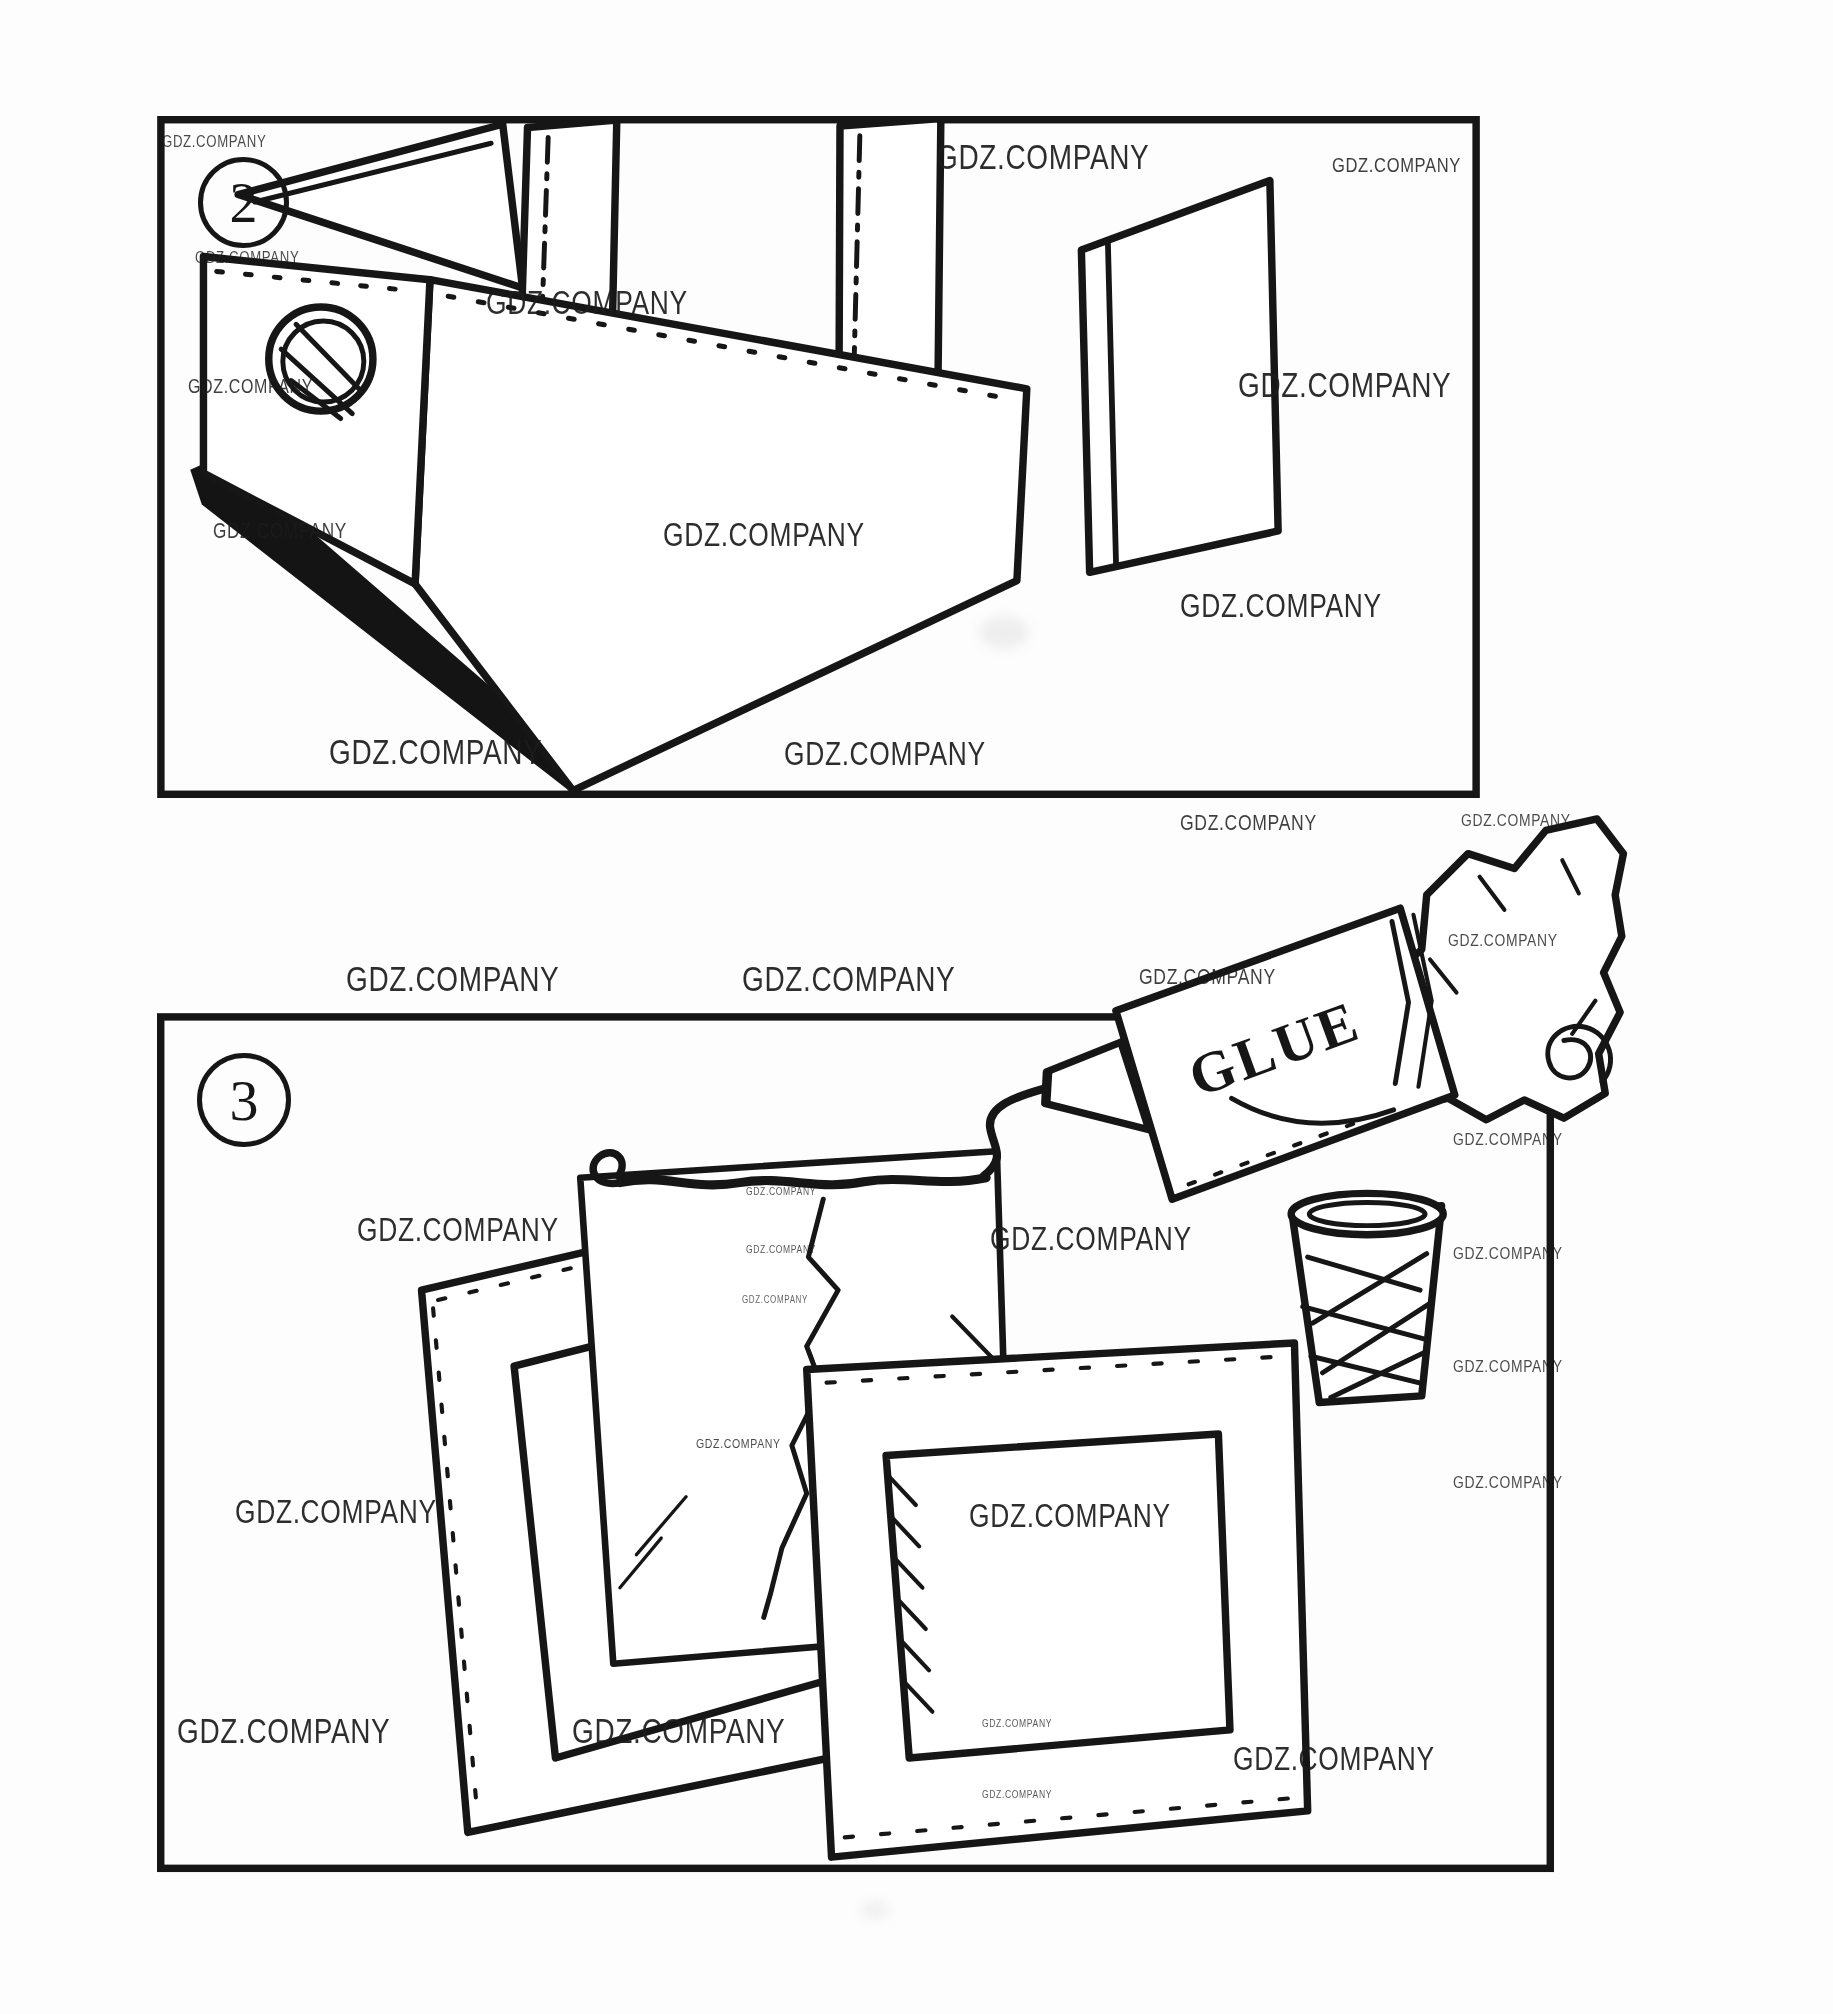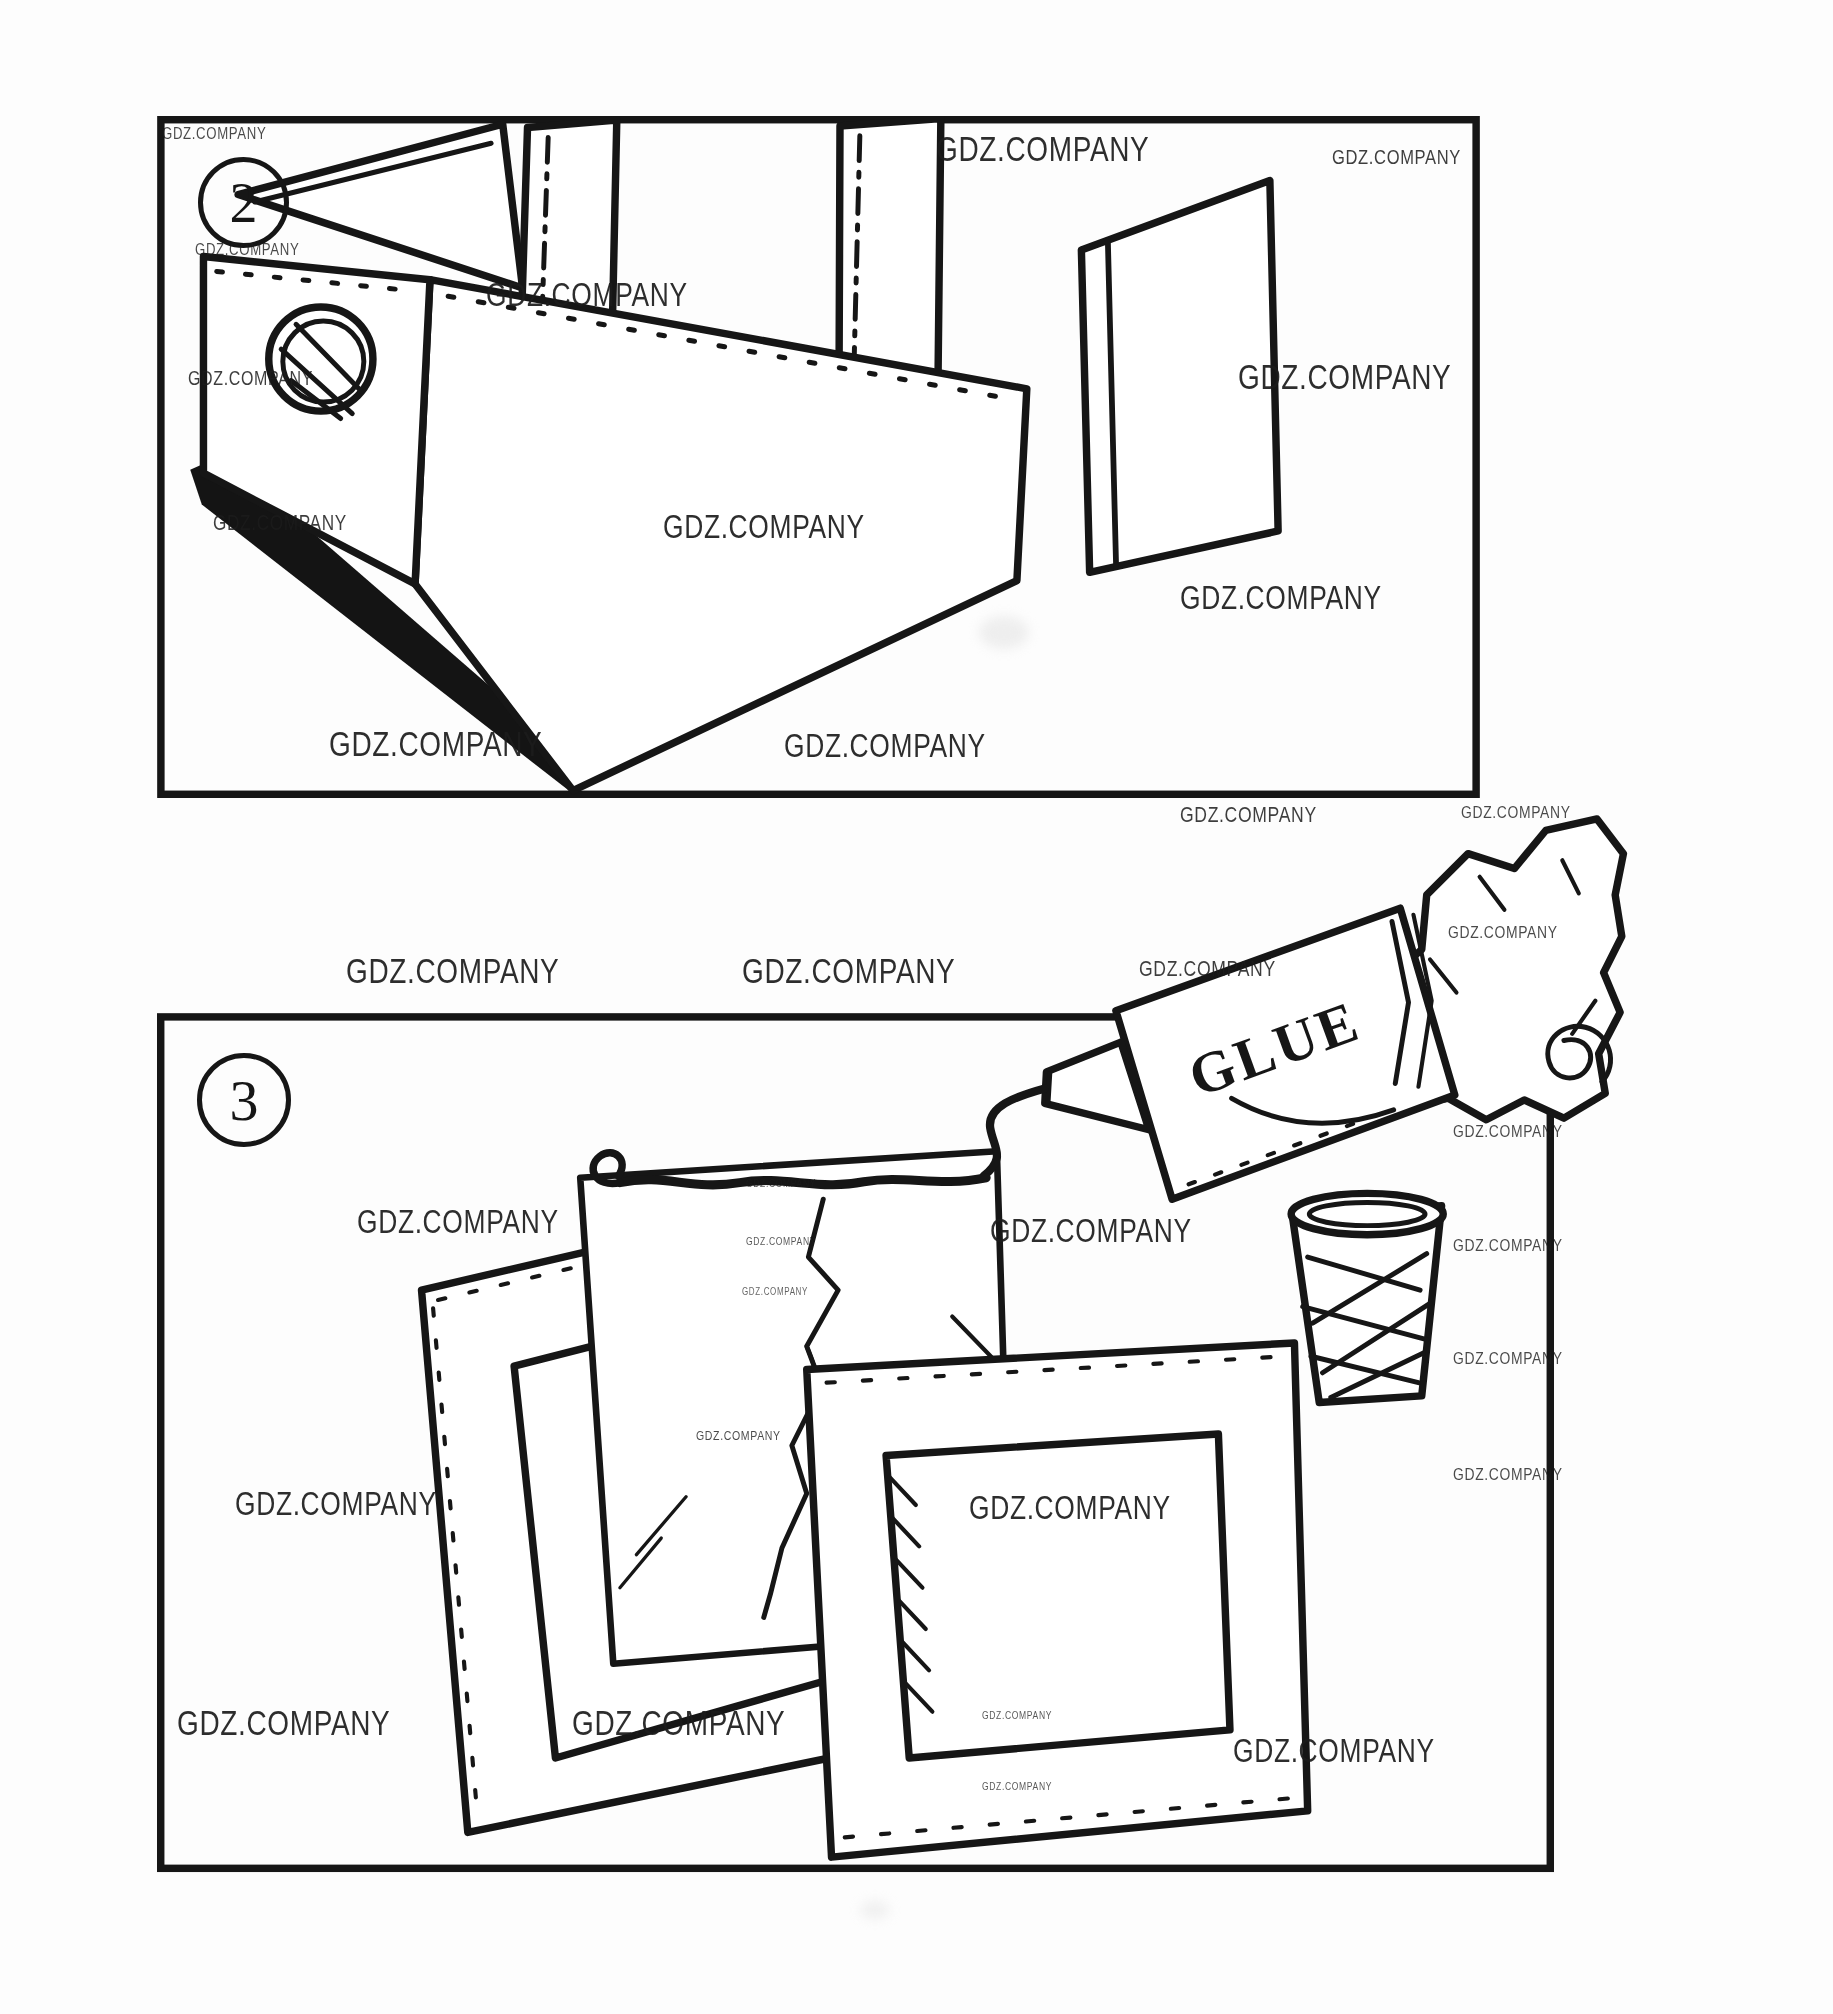--- a/index.html
+++ b/index.html
@@ -14,21 +14,21 @@
   .illus { position:absolute; z-index:2; }
   .badge {
     position:absolute; z-index:10;
     border:5px solid #161616; border-radius:50%;
     display:flex; align-items:center; justify-content:center;
     font-family:"Liberation Serif", serif;
     background:transparent;
   }
   #badge2 { left:198px; top:157px; width:91px; height:91px; font-size:56px; }
   #badge3 { left:197px; top:1053px; width:94px; height:94px; font-size:58px; }
-  #watermark-layer { position:absolute; inset:0; z-index:20; pointer-events:none; }
+  #watermark-layer { position:absolute; inset:0; z-index:20; pointer-events:none;margin-top:8px; }
   .wm {
     position:absolute; white-space:nowrap;
     color:#1c1c1c; letter-spacing:0.8px; font-weight:500;
     transform:scaleX(0.8); transform-origin:0 0;
     font-family:"Liberation Sans", sans-serif;
   }
   .speckle { position:absolute; z-index:1; border-radius:50%; background:#dcdcdc; filter:blur(5.8px); }
 </style>
 </head>
 <body>

